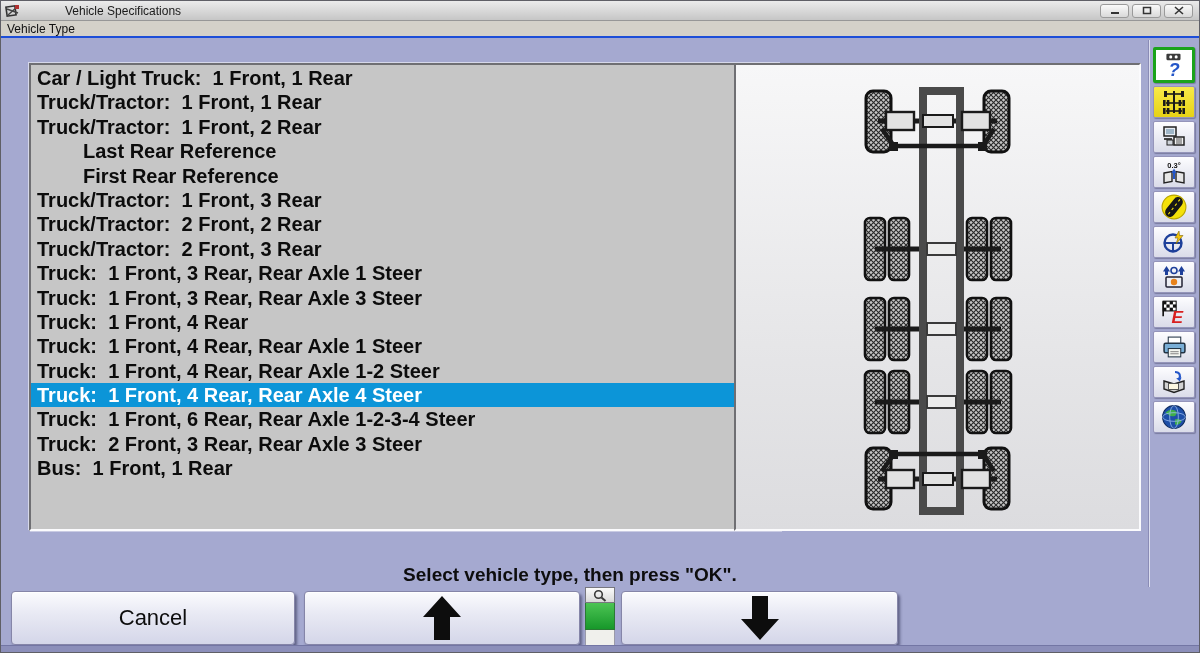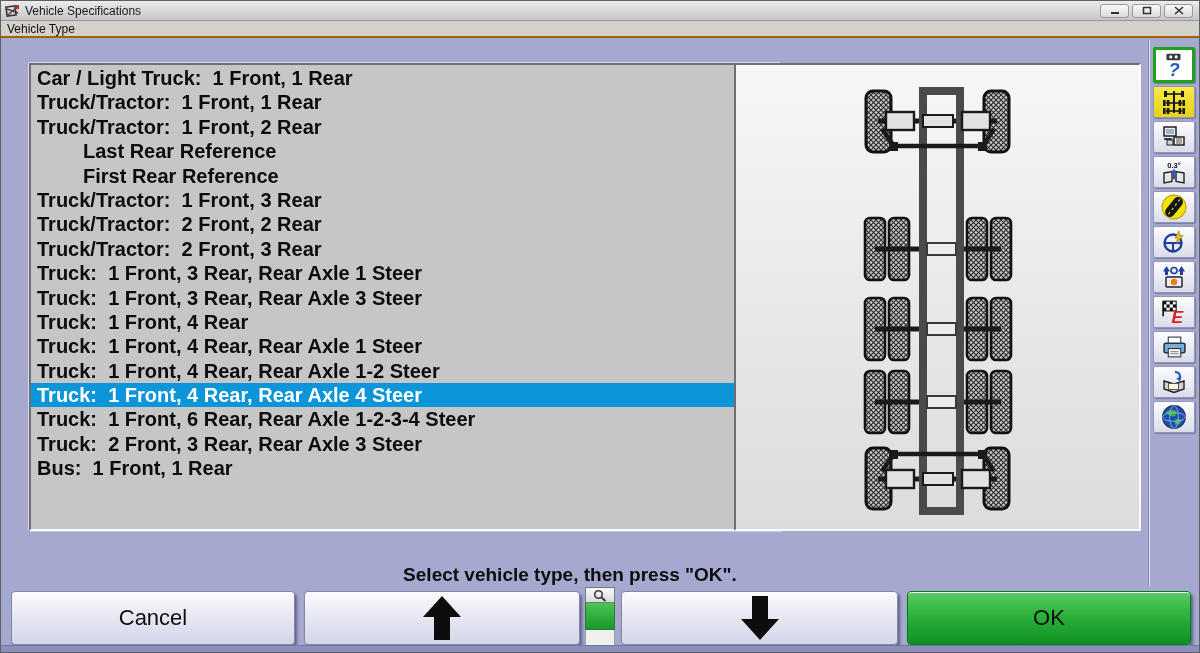--- a/index.html
+++ b/index.html
@@ -3,29 +3,29 @@
 <meta charset="utf-8">
 <style>
   * { box-sizing: border-box; margin: 0; padding: 0; }
   html,body { width:1200px; height:653px; }
   body { font-family:"Liberation Sans", sans-serif; cursor:default; }
 
   .window { position:relative; width:1200px; height:653px; border:1px solid #5f5f66; background:#a5a9d0; overflow:hidden; }
 
   
   .titlebar { height:20px; background:linear-gradient(180deg,#ebebeb 0%,#d7d7d7 55%,#c6c6c6 100%);
-              border-bottom:1px solid #979797; display:flex; align-items:center; padding:0 4px; }
+              border-bottom:1px solid #979797; display:flex; align-items:center; padding:0 4px;gap:40px; }
   .titlebar .app-icon { width:16px; height:15px; margin-right:4px; display:flex; align-items:center; }
   .titlebar .title { font-size:12px; color:#1a1a1a; }
   .win-controls { margin-left:auto; display:flex; gap:3px; padding-right:2px; }
   .win-btn { width:29px; height:14px; border:1px solid #9a9a9a; border-radius:3px;
              background:linear-gradient(180deg,#fafafa,#d9d9d9); display:flex; align-items:center; justify-content:center; }
 
   
-  .tabbar { height:17px; background:#d4d1c9; border-bottom:2px solid #a16207; display:flex; align-items:center; padding-left:6px; }
+  .tabbar { height:17px; background:#d4d1c9; border-bottom:2px solid #1d4ed8; display:flex; align-items:center; padding-left:6px; }
   .tabbar .tab-label { font-size:12px; color:#111; }
 
   
   .content { position:absolute; left:0; right:0; top:39px; bottom:0; background:#a5a9d0; }
 
   
   .listbox { position:absolute; left:28px; top:23px; width:752px; height:468px; background:#c6c6c6;
              border:2px solid; border-color:#6f6f73 #fbfbfd #fbfbfd #6f6f73;
              box-shadow:-1px -1px 0 rgba(255,255,255,.55), 1px 1px 0 rgba(255,255,255,.4); }
   .rows { position:absolute; left:0; top:0; right:17px; bottom:0; overflow:hidden; padding-top:1px; }
@@ -373,19 +373,16 @@
       <div class="zw-green"></div>
       <div class="zw-white"></div>
     </div>
 
     <div class="btn" id="btn-down">
       <svg width="42" height="46" viewBox="0 0 42 46">
         <polygon points="21,45 40,24 29,24 29,1 13,1 13,24 2,24" fill="#0d0d0d"></polygon>
       </svg>
     </div>
 
-    <div class="btn ok" id="btn-ok">
-      <span>OK</span>
-    </div>
 
     <div class="bottom-strip"></div>
   </div>
 </div>
 
 </body></html>

